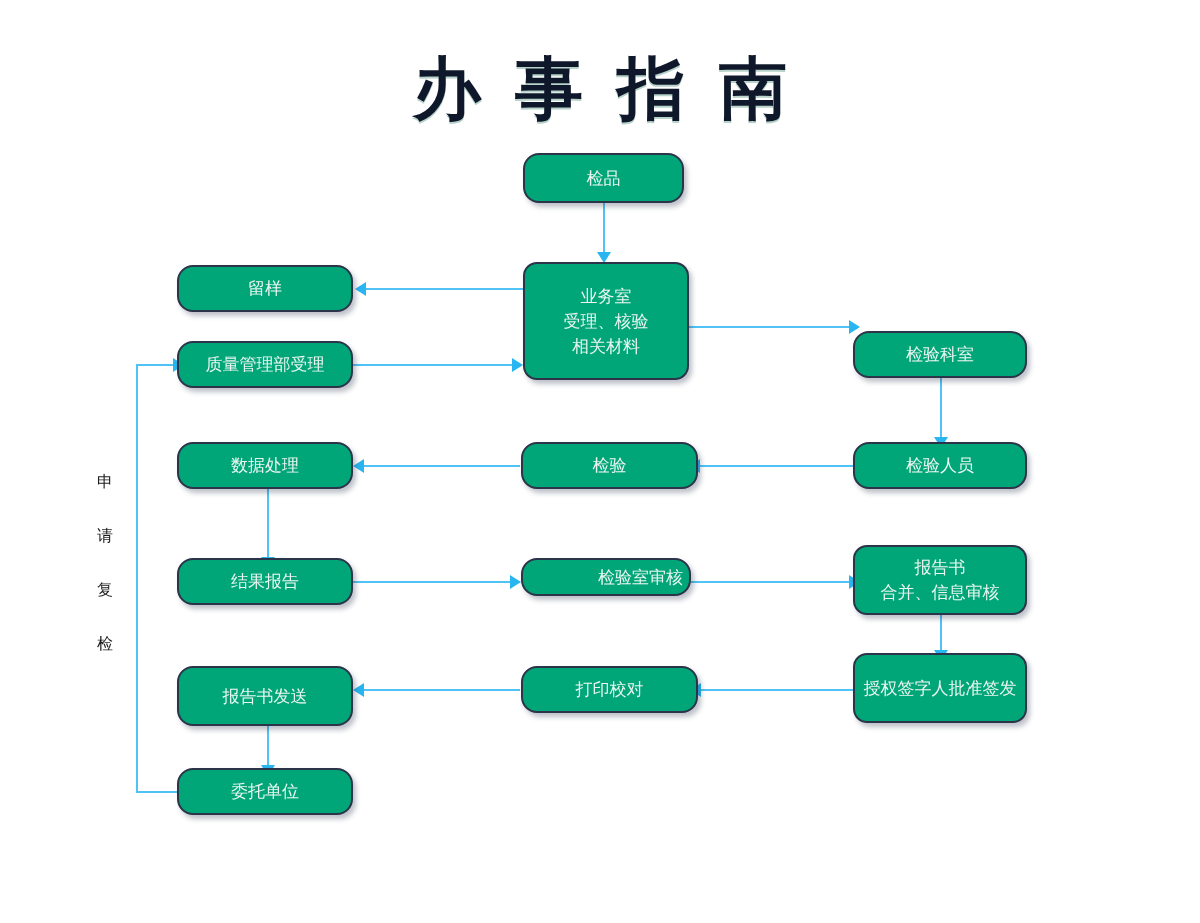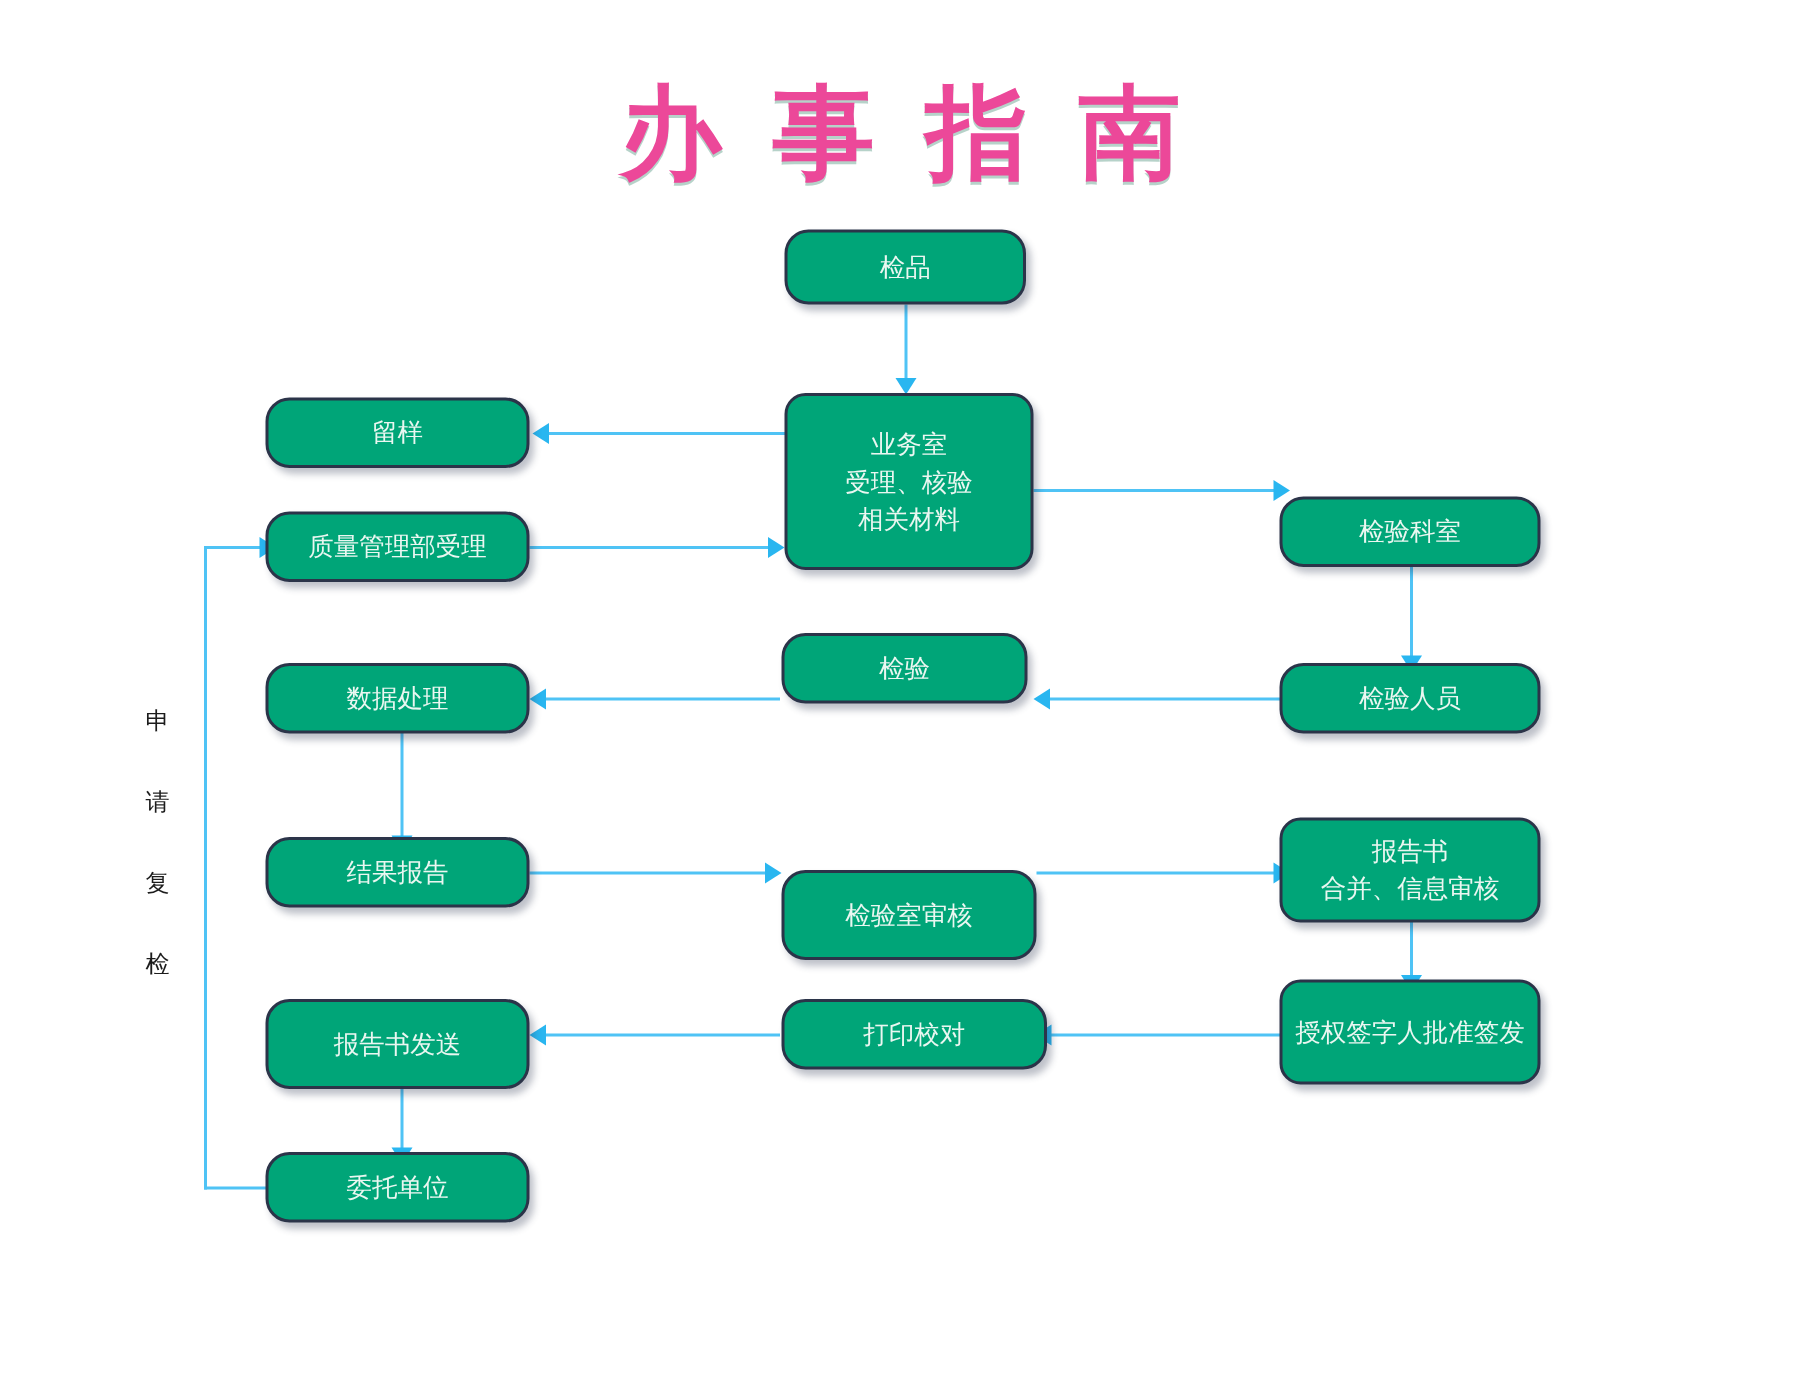--- a/index.html
+++ b/index.html
@@ -23,21 +23,21 @@
     position: absolute;
     left: 0;
     top: 44px;
     width: 1200px;
     text-align: center;
     font-family: "DejaVu Serif", "Liberation Serif", serif;
     font-size: 68px;
     font-weight: bold;
     letter-spacing: 34px;
     text-indent: 34px;
-    color: #ec4899;
+    color: #0f172a;
     text-shadow: 0 2px 0 rgba(46,125,99,0.35);
     white-space: nowrap;
     user-select: none;
   }
 
   
   .node {
     position: absolute;
     box-sizing: border-box;
     background: #00A578;
@@ -182,33 +182,33 @@
   </div>
 
   <div class="node" style="left:853px; top:303px; width:174px; height:47px;margin-top:28px;">
     <span>检验科室</span>
   </div>
 
   <div class="node" style="left:853px; top:442px; width:174px; height:47px;">
     <span>检验人员</span>
   </div>
 
-  <div class="node" style="left:521px; top:422px; width:164px; height:47px;">
+  <div class="node" style="left:521px; top:442px; width:177px; height:47px;">
     <span>检验</span>
   </div>
 
   <div class="node" style="left:177px; top:442px; width:176px; height:47px;justify-content:center;">
     <span>数据处理</span>
   </div>
 
   <div class="node" style="left:177px; top:558px; width:176px; height:47px;">
     <span>结果报告</span>
   </div>
 
-  <div class="node" style="left:521px; top:580px; width:170px; height:60px;">
+  <div class="node" style="left:521px; top:558px; width:170px; height:38px;justify-content:flex-end;">
     <span>检验室审核</span>
   </div>
 
   <div class="node multi" style="left:853px; top:545px; width:174px; height:70px; flex-direction:column;">
     <span>报告书</span>
     <span>合并、信息审核</span>
   </div>
 
   <div class="node multi" style="left:853px; top:653px; width:174px; height:70px; flex-direction:row;">
     <span>授权签字人</span>

